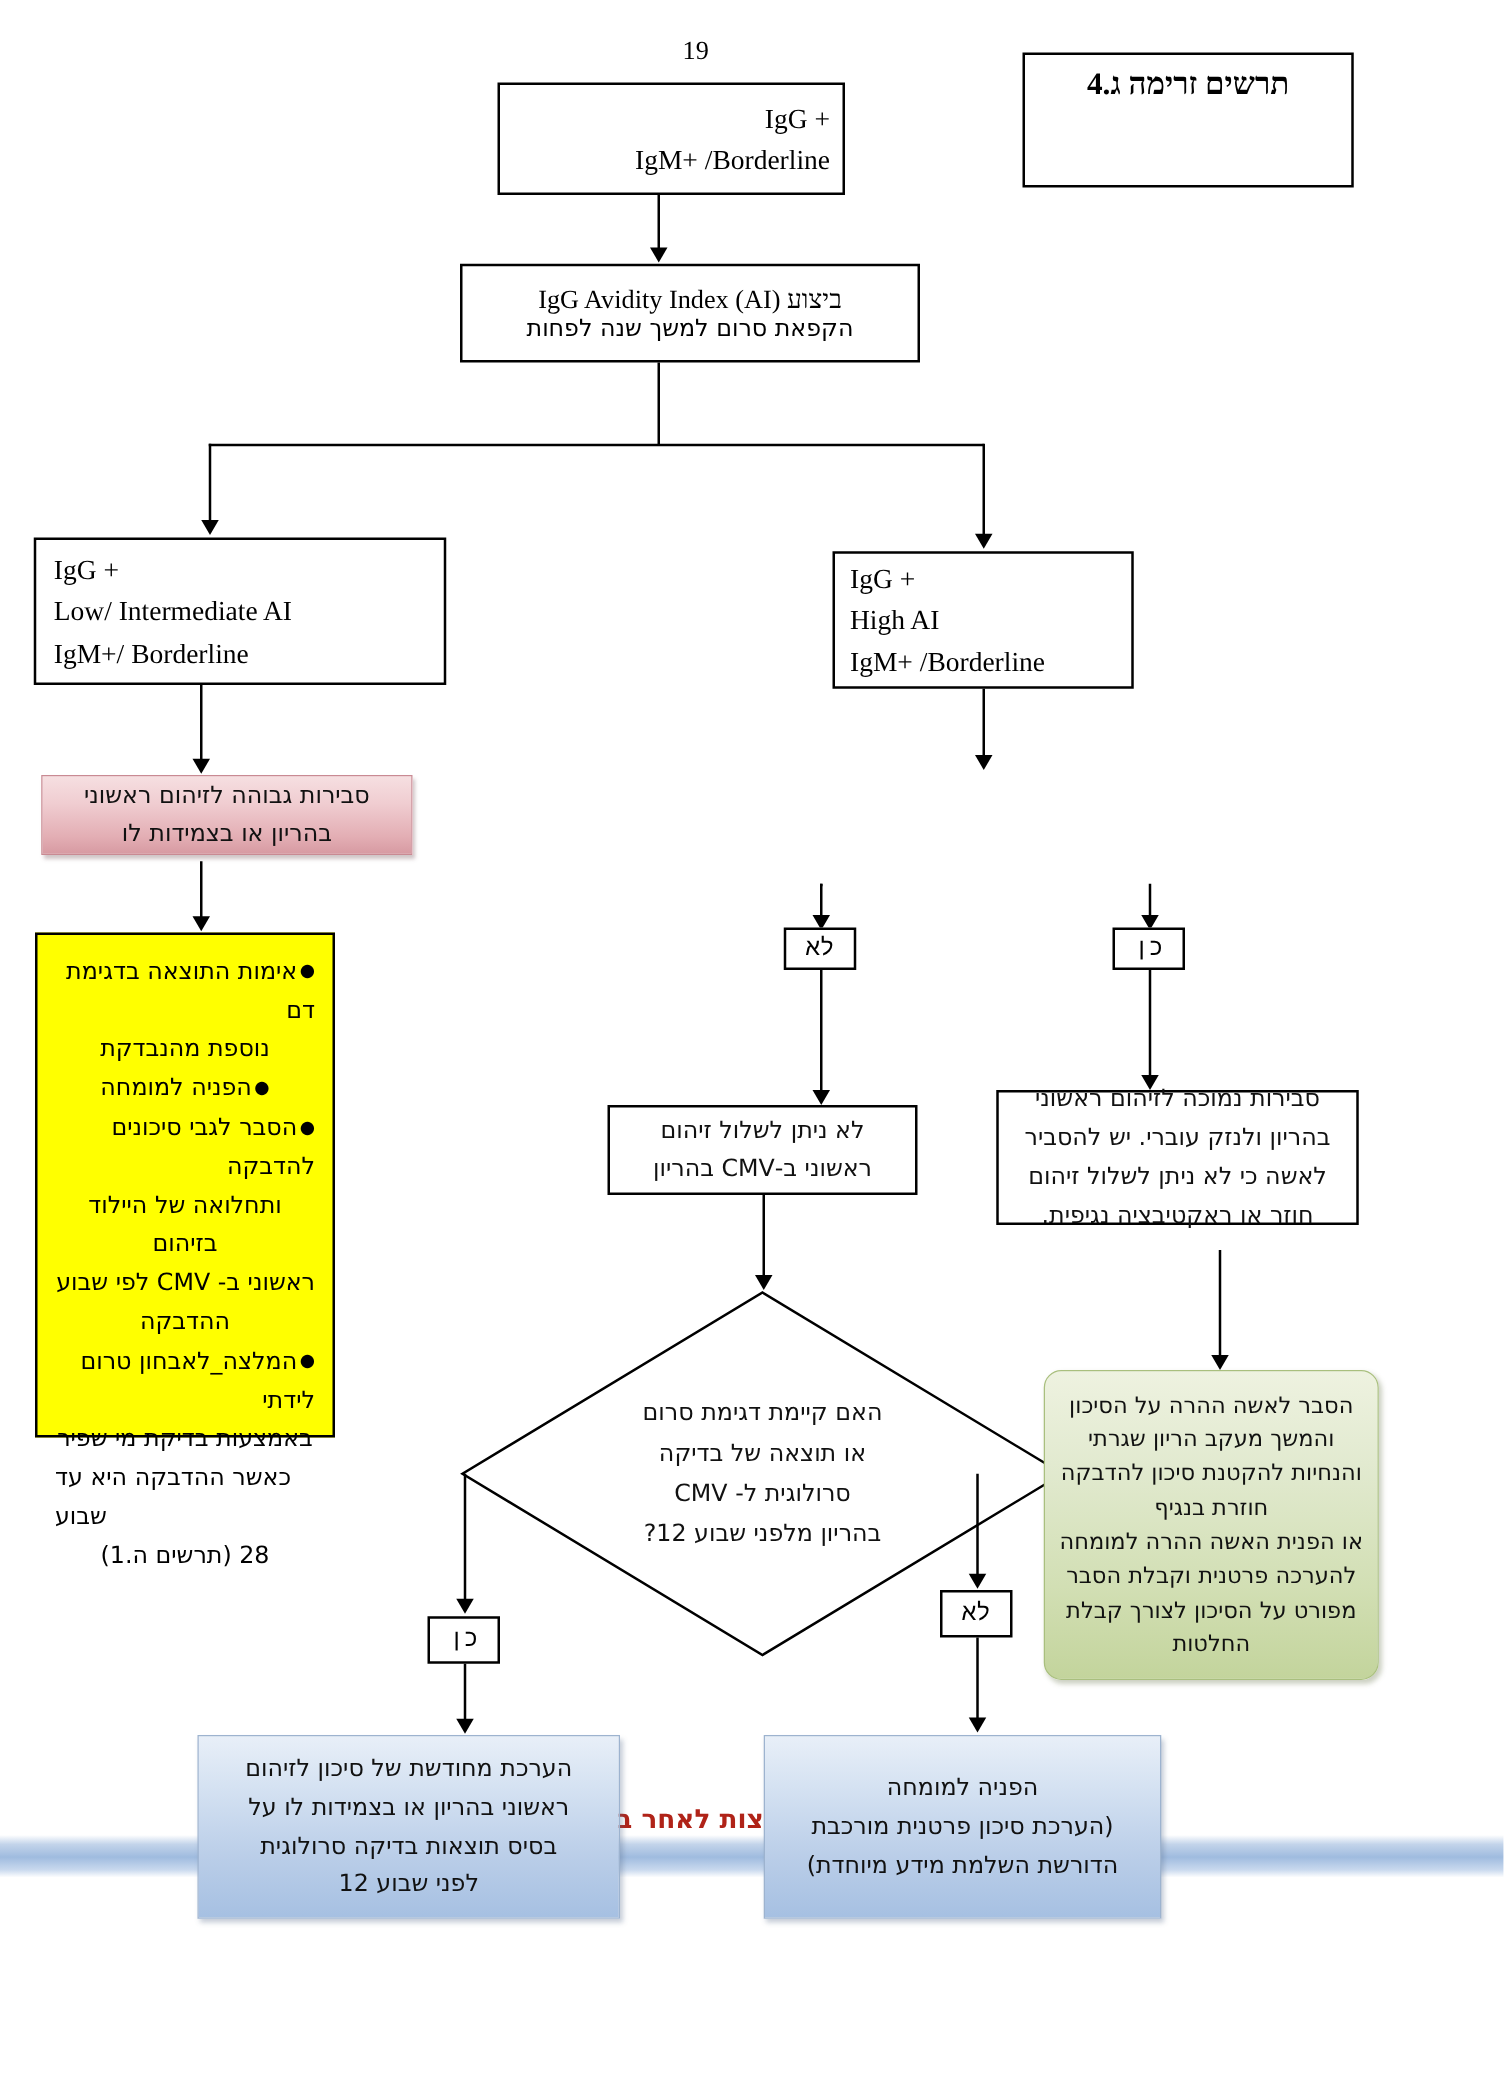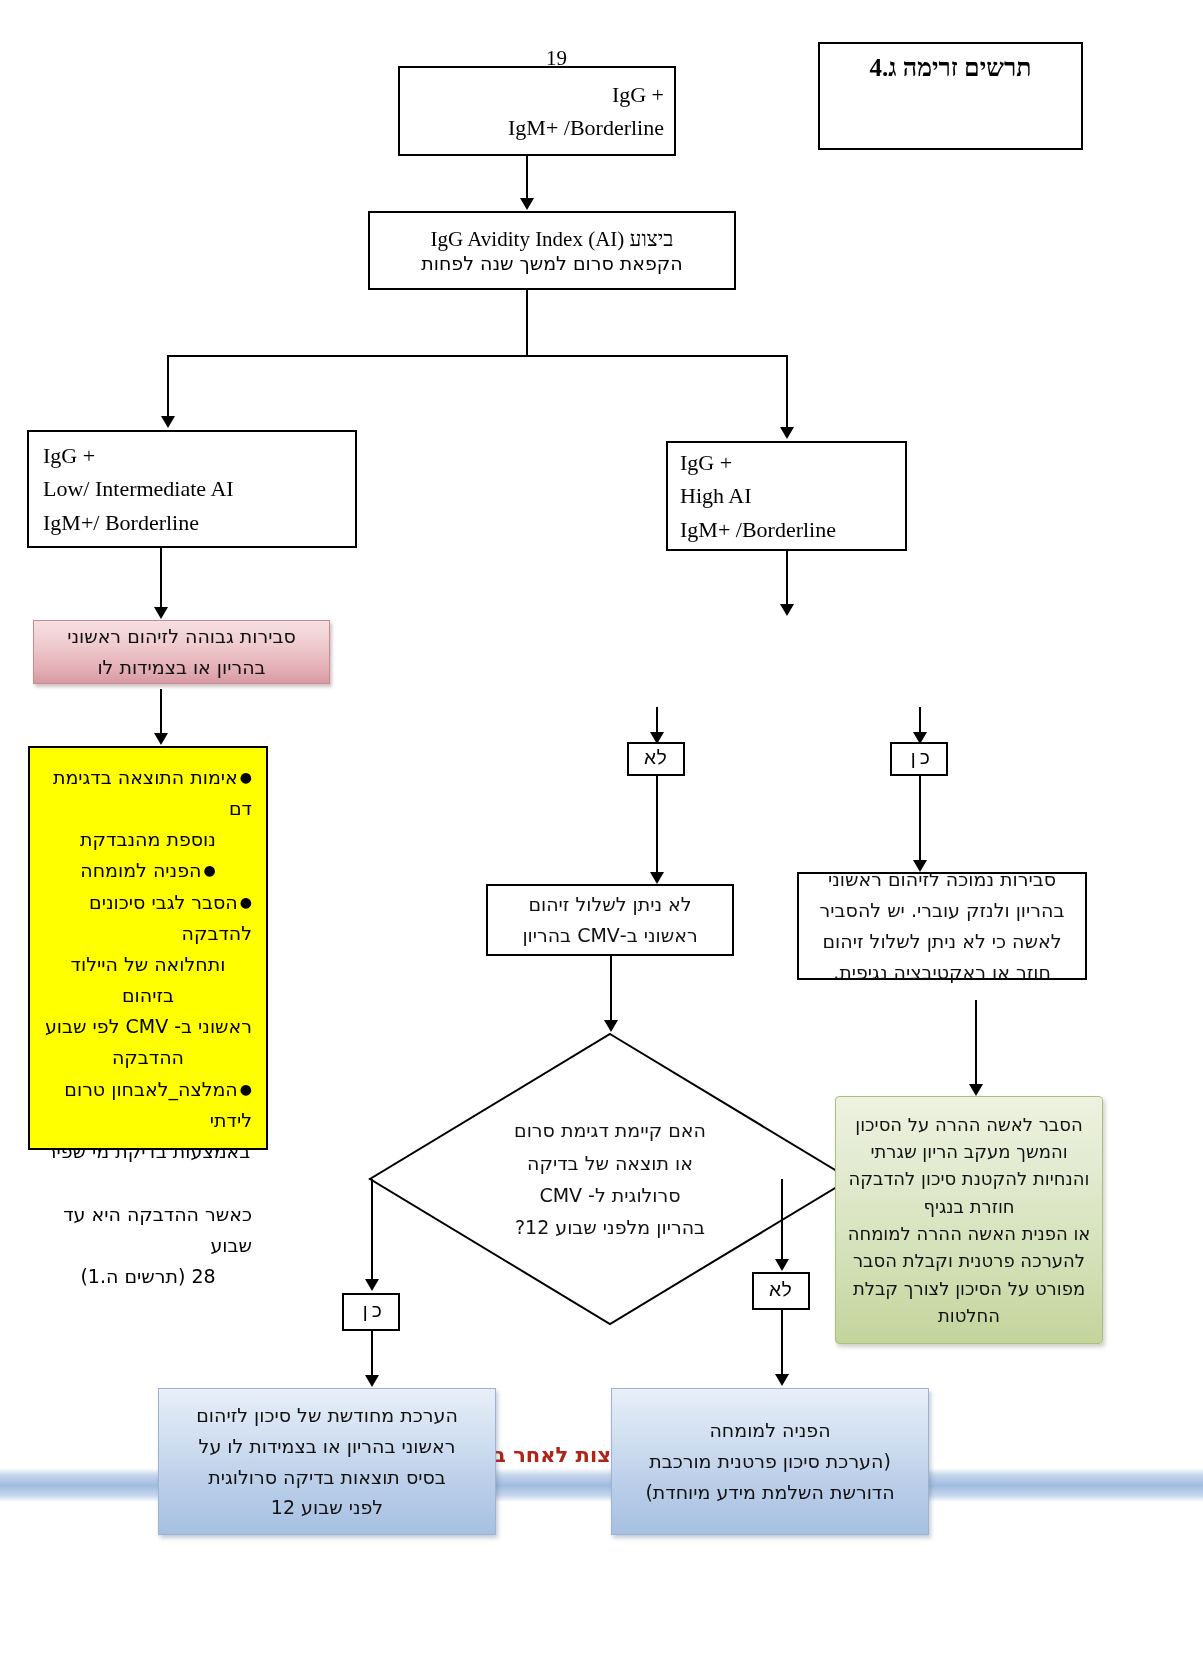--- a/index.html
+++ b/index.html
@@ -92,21 +92,21 @@
     border:1px solid #c98a93;
     background:linear-gradient(to bottom,#f6dfe1 0%,#f0cdd1 35%,#e3aeb4 78%,#d79aa2 100%);
     box-shadow:2px 3px 3px rgba(120,90,95,.35);
   }
   .yellowbox{
     border:2px solid #000;
     background:#ffff00;
   }
   .greenbox{
     border:1px solid #a9bf7e;
-    border-radius:4px;
+    border-radius:14px;
     background:linear-gradient(to bottom,#eef2e0 0%,#e2ead0 30%,#d2dfb4 70%,#c3d49c 100%);
     box-shadow:2px 3px 4px rgba(110,120,80,.35);
   }
   .bluebox{
     border:1px solid #9db3cf;
     background:linear-gradient(to bottom,#e8eff8 0%,#d5e2f2 28%,#b9cde8 68%,#a6c0e2 100%);
     box-shadow:2px 3px 4px rgba(90,110,140,.35);
   }
 
   .bullets{
@@ -154,21 +154,21 @@
 </style>
 </head>
 <body>
 
 <div id="page">
 
   <div class="abs titlebox he" style="left:818px;top:42px;width:265px;height:108px;">
     <span>תרשים זרימה ג.4</span>
   </div>
 
-  <div class="marker19" style="left:546px;top:46px;text-decoration:underline;">19</div>
+  <div class="marker19" style="left:546px;top:28px;">19</div>
 
 
   <div class="abs box serifbox" style="left:398px;top:66px;width:278px;height:90px;align-items:flex-end;padding-right:10px;">
     <div class="line">IgG +</div>
     <div class="line">IgM+ /Borderline</div>
   </div>
 
   <div class="vline" style="left:526px;top:156px;height:46px;"></div>
   <div class="arrow-down" style="left:520px;top:198px;"></div>
 
@@ -211,21 +211,21 @@
     <div class="bullets" style="padding-top:14px;">
       <div class="b">אימות התוצאה בדגימת דם</div>
       <div class="c" style="text-align:center;">נוספת מהנבדקת</div>
       <div class="b" style="text-align:center;">הפניה למומחה</div>
       <div class="b">הסבר לגבי סיכונים להדבקה</div>
       <div class="c" style="text-align:center;">ותחלואה של היילוד בזיהום</div>
       <div class="c" style="text-align:right;">ראשוני ב- CMV לפי שבוע</div>
       <div class="c" style="text-align:center;">ההדבקה</div>
       <div class="b">המלצה_לאבחון טרום לידתי</div>
       <div class="c" style="text-align:center;">באמצעות בדיקת מי שפיר</div>
-      <div class="c" style="text-align:right;margin-top:32px;">כאשר ההדבקה היא עד שבוע</div>
+      <div class="c" style="text-align:left;">כאשר ההדבקה היא עד שבוע</div>
       <div class="c" style="text-align:center;">28 (תרשים ה.1)</div>
     </div>
   </div>
 
   <div class="vline" style="left:786px;top:551px;height:57px;"></div>
   <div class="arrow-down" style="left:780px;top:604px;"></div>
 
 
   <div class="hline" style="left:656px;top:707px;width:2px;"></div>
   <div class="vline" style="left:656px;top:707px;height:29px;"></div>

